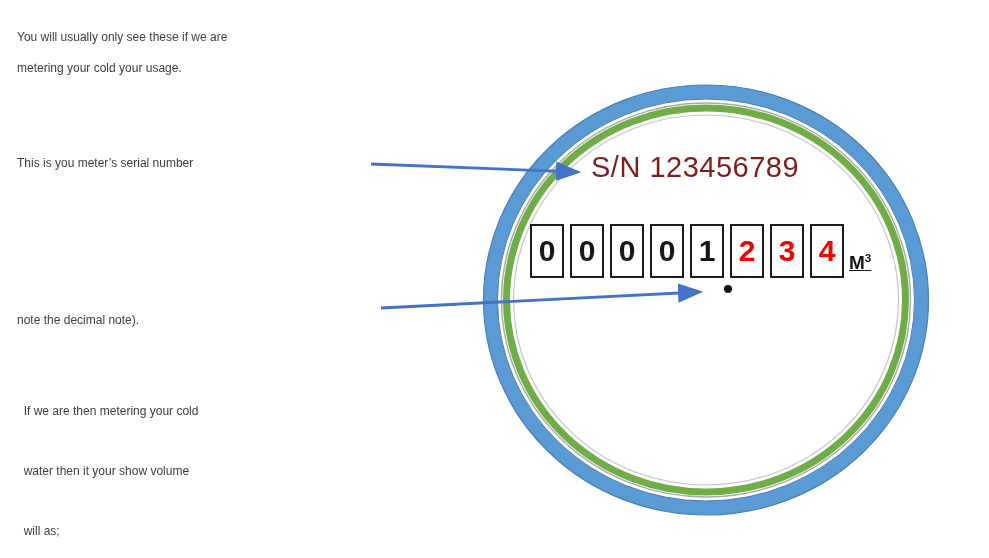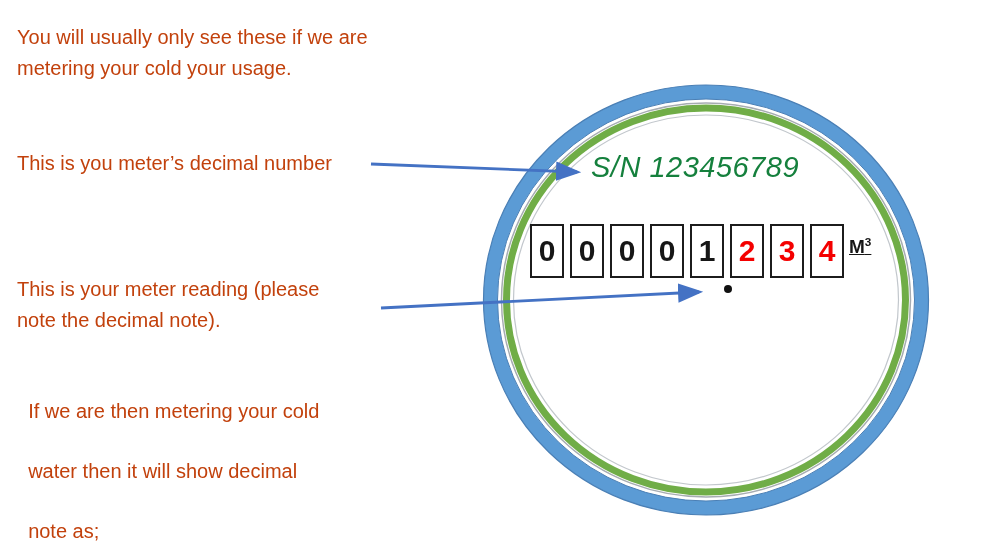--- a/index.html
+++ b/index.html
@@ -10,60 +10,59 @@
     color: #1b1b1b;
     position: relative;
     overflow: hidden;
   }
   .layer { position: absolute; top: 0; left: 0; }
 
   
   .note {
     position: absolute;
     left: 17px;
-    font-size: 20px;
+    font-size: 12px;
     line-height: 31px;
-    color: #c2410c;
+    color: #404040;
     white-space: pre;
   }
   .note-intro   { top: 22px; }
   .note-serial  { top: 148px; }
   .note-reading { top: 274px; }
   .note-volume  { top: 366px; line-height: 30px; }
   sup { font-size: 62%; vertical-align: super; line-height: 0; }
 
   
   .serial-text {
     position: absolute;
     left: 591px; top: 151px;
     font-size: 29px;
     letter-spacing: 0.5px;
-    color: #15803d;
-    font-style: italic;
+    color: #7f1d1d;
   }
   .digit-row {
     position: absolute;
     left: 530px; top: 224px;
     display: flex;
     gap: 6px;
   }
   .digit-box {
     box-sizing: border-box;
     width: 34px; height: 54px;
     border: 2px solid #1c1c1c;
     background: #ffffff;
     display: flex;
     align-items: center;
     justify-content: center;
     font-size: 30px;
     font-weight: 600;
   }
   .unit-label {
     position: absolute;
-    left: 849px; top: 236px;
+    left: 849px; top: 252px;
     font-size: 19px;
     font-weight: bold;
     color: #161616;
     text-decoration: underline;
   }
   .decimal-dot {
     position: absolute;
     left: 724px; top: 285px;
     width: 8px; height: 8px;
     border-radius: 50%;
@@ -103,23 +102,23 @@
     <marker id="arrowhead" markerWidth="9" markerHeight="8" refX="7.5" refY="3.5" orient="auto">
       <path d="M0,0 L9,3.5 L0,7 Z" fill="#4472C4"></path>
     </marker>
   </defs>
   <line x1="371" y1="164" x2="577" y2="172" stroke-width="2.8" marker-end="url(#arrowhead)" stroke="#4472C4"></line>
   <line x1="381" y1="308" x2="699" y2="292" stroke-width="2.8" marker-end="url(#arrowhead)" stroke="#4472C4"></line>
 </svg>
 
 <div class="note note-intro"><span>You will usually only see these if we are</span><br><span>metering your cold your usage.</span></div>
 
-<div class="note note-serial">This is you meter’s decimal number</div>
+<div class="note note-serial">This is you meter’s serial number</div>
 
-<div class="note note-reading"><span>This is your meter reading (please</span><br><span>note the decimal note).</span></div>
+<div class="note note-reading"><br><span>note the decimal note).</span></div>
 
 <div class="note note-volume">
   <span>If we are then metering your cold</span><br>
-  <span>water then it will show decimal</span><br>
-  <span>note as;</span><br>
+  <span>water then it your show volume</span><br>
+  <span>will as;</span><br>
   <br>
   
 </div>
 
 </body></html>

